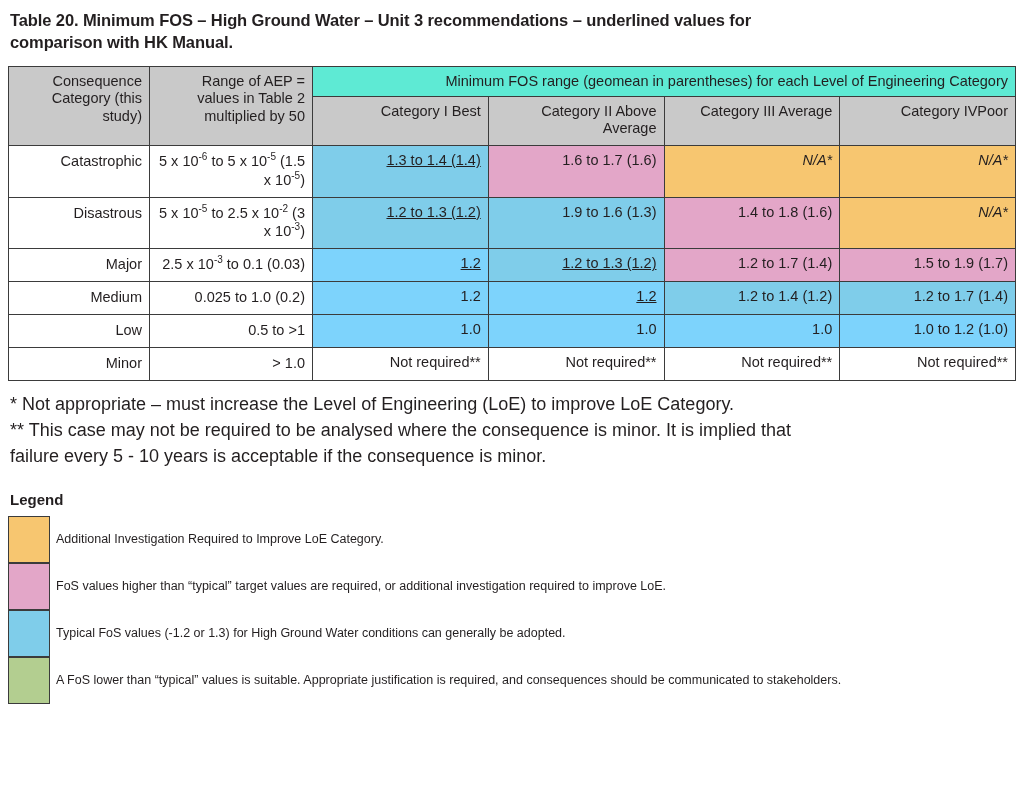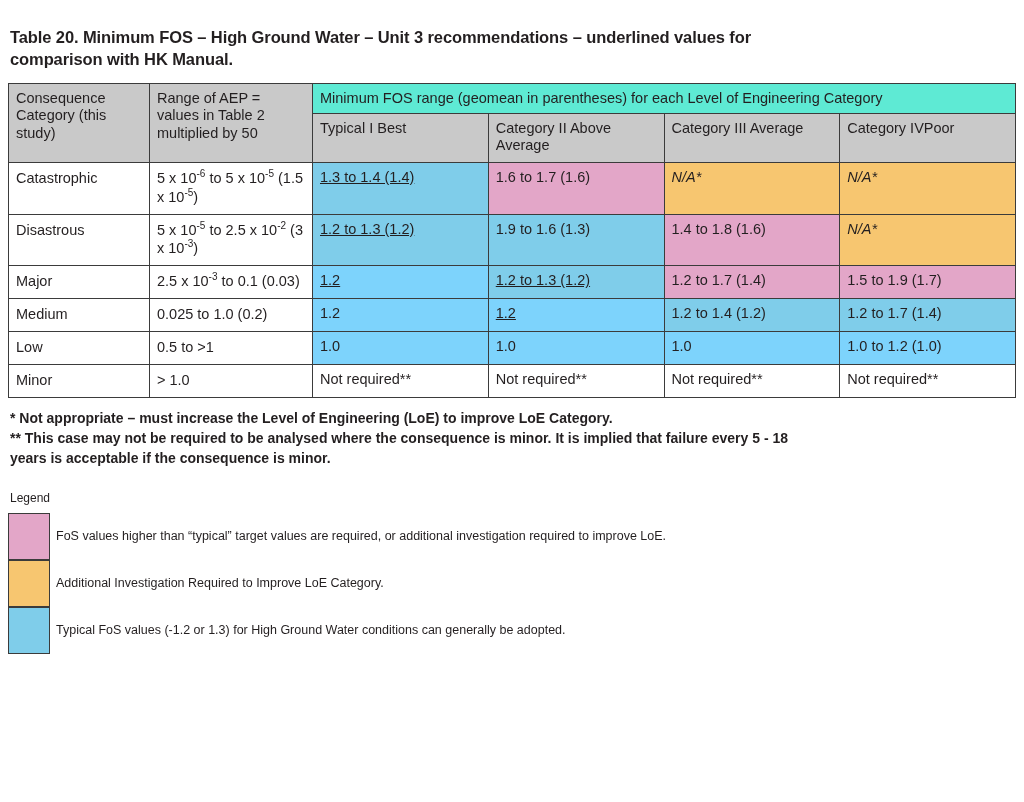--- a/index.html
+++ b/index.html
@@ -12,40 +12,40 @@
     height: 802px;
     font-family: "Liberation Sans", sans-serif;
     color: #231f20;
     -webkit-font-smoothing: antialiased;
   }
   .page {
     position: relative;
     width: 816px;
     height: 802px;
     box-sizing: border-box;
-    padding: 17px 8px;
+    padding: 0 8px;
   }
   .caption {
     font-size: 16.5px;
     font-weight: bold;
     line-height: 1.35;
     padding: 9px 2px 12px 2px;
     letter-spacing: -0.1px;
   }
   table.fos {
     border-collapse: collapse;
     width: 1008px;
     table-layout: fixed;
     font-size: 14.5px;
   }
   table.fos td, table.fos th {
     border: 1px solid #3b3b3b;
     vertical-align: top;
     padding: 6px 7px 7px 7px;
-    text-align: left;
+    text-align: right;
     font-weight: normal;
   }
   .hdr {
     background: #c9c9c9;
     font-weight: bold;
     line-height: 1.22;
   }
   .hdr-span {
     background: #5eead4;
     font-weight: bold;
@@ -67,29 +67,28 @@
     line-height: 1.3;
   }
   .h-orange { background: #f7c670; font-style: italic; }
   .h-pink   { background: #e3a6c8; }
   .h-blue   { background: #7fcdea; }
   .h-green  { background: #7dd3fc; }
   .h-none   { background: #ffffff; }
   .u { text-decoration: underline; }
   sup { font-size: 10px; vertical-align: super; line-height: 0; }
   .notes {
-    font-size: 14px;
+    font-size: 18px;
     line-height: 1.45;
     padding: 10px 2px 0 2px;
     max-width: 945px;
-    font-weight: bold;
   }
   .legend-title {
-    font-size: 12px;
-    font-weight: normal;
+    font-size: 15px;
+    font-weight: bold;
     padding: 22px 2px 8px 2px;
   }
   table.legend {
     border-collapse: collapse;
     width: 1008px;
     table-layout: fixed;
   }
   table.legend td {
     padding: 0;
     vertical-align: middle;
@@ -116,21 +115,21 @@
   <div class="caption">Table 20. Minimum FOS – High Ground Water – Unit 3 recommendations – underlined values for comparison with HK Manual.</div>
 
   <table class="fos">
     <thead>
       <tr>
         <th class="hdr col-cons" rowspan="2">Consequence Category (this study)</th>
         <th class="hdr col-aep" rowspan="2">Range of AEP = values in Table 2 multiplied by 50</th>
         <th class="hdr-span" colspan="4">Minimum FOS range (geomean in parentheses) for each Level of Engineering Category</th>
       </tr>
       <tr>
-        <th class="hdr col-cat">Typical I Best</th>
+        <th class="hdr col-cat">Category I Best</th>
         <th class="hdr col-cat">Category II Above Average</th>
         <th class="hdr col-cat">Category III Average</th>
         <th class="hdr col-cat">Category IVPoor</th>
       </tr>
     </thead>
     <tbody id="fos-body">
         <tr>
           <td class="rowlabel col-cons">Catastrophic</td>
           <td class="aep col-aep">5 x 10<sup>-6</sup> to 5 x 10<sup>-5</sup> (1.5 x 10<sup>-5</sup>)</td>
           <td class="data col-cat h-blue"><span class="u">1.3 to 1.4 (1.4)</span></td>
@@ -176,41 +175,47 @@
           <td class="data col-cat h-none"><span>Not required**</span></td>
           <td class="data col-cat h-none"><span>Not required**</span></td>
           <td class="data col-cat h-none"><span>Not required**</span></td>
           <td class="data col-cat h-none"><span>Not required**</span></td>
         </tr>
       </tbody>
   </table>
 
   <div class="notes">
     <div>* Not appropriate – must increase the Level of Engineering (LoE) to improve LoE Category.</div>
-    <div>** This case may not be required to be analysed where the consequence is minor. It is implied that failure every 5 - 18 years is acceptable if the consequence is minor.</div>
+    <div>** This case may not be required to be analysed where the consequence is minor. It is implied that failure every 5 - 10 years is acceptable if the consequence is minor.</div>
   </div>
 
   <div class="legend-title">Legend</div>
 
   <table class="legend">
     <tbody id="legend-body">
         <tr>
           <td class="sw-cell">
+            <div class="swatch" style="background: rgb(247, 198, 112);"></div>
+          </td>
+          <td class="lg-text">Additional Investigation Required to Improve LoE Category.</td>
+        </tr>
+        <tr>
+          <td class="sw-cell">
             <div class="swatch" style="background: rgb(227, 166, 200);"></div>
           </td>
           <td class="lg-text">FoS values higher than “typical” target values are required, or additional investigation required to improve LoE.</td>
         </tr>
         <tr>
           <td class="sw-cell">
-            <div class="swatch" style="background: rgb(247, 198, 112);"></div>
-          </td>
-          <td class="lg-text">Additional Investigation Required to Improve LoE Category.</td>
-        </tr>
-        <tr>
-          <td class="sw-cell">
             <div class="swatch" style="background: rgb(127, 205, 234);"></div>
           </td>
           <td class="lg-text">Typical FoS values (-1.2 or 1.3) for High Ground Water conditions can generally be adopted.</td>
+        </tr>
+        <tr>
+          <td class="sw-cell">
+            <div class="swatch" style="background: rgb(179, 206, 144);"></div>
+          </td>
+          <td class="lg-text">A FoS lower than “typical” values is suitable. Appropriate justification is required, and consequences should be communicated to stakeholders.</td>
         </tr>
       </tbody>
   </table>
 
 </div>
 
 </body></html>

